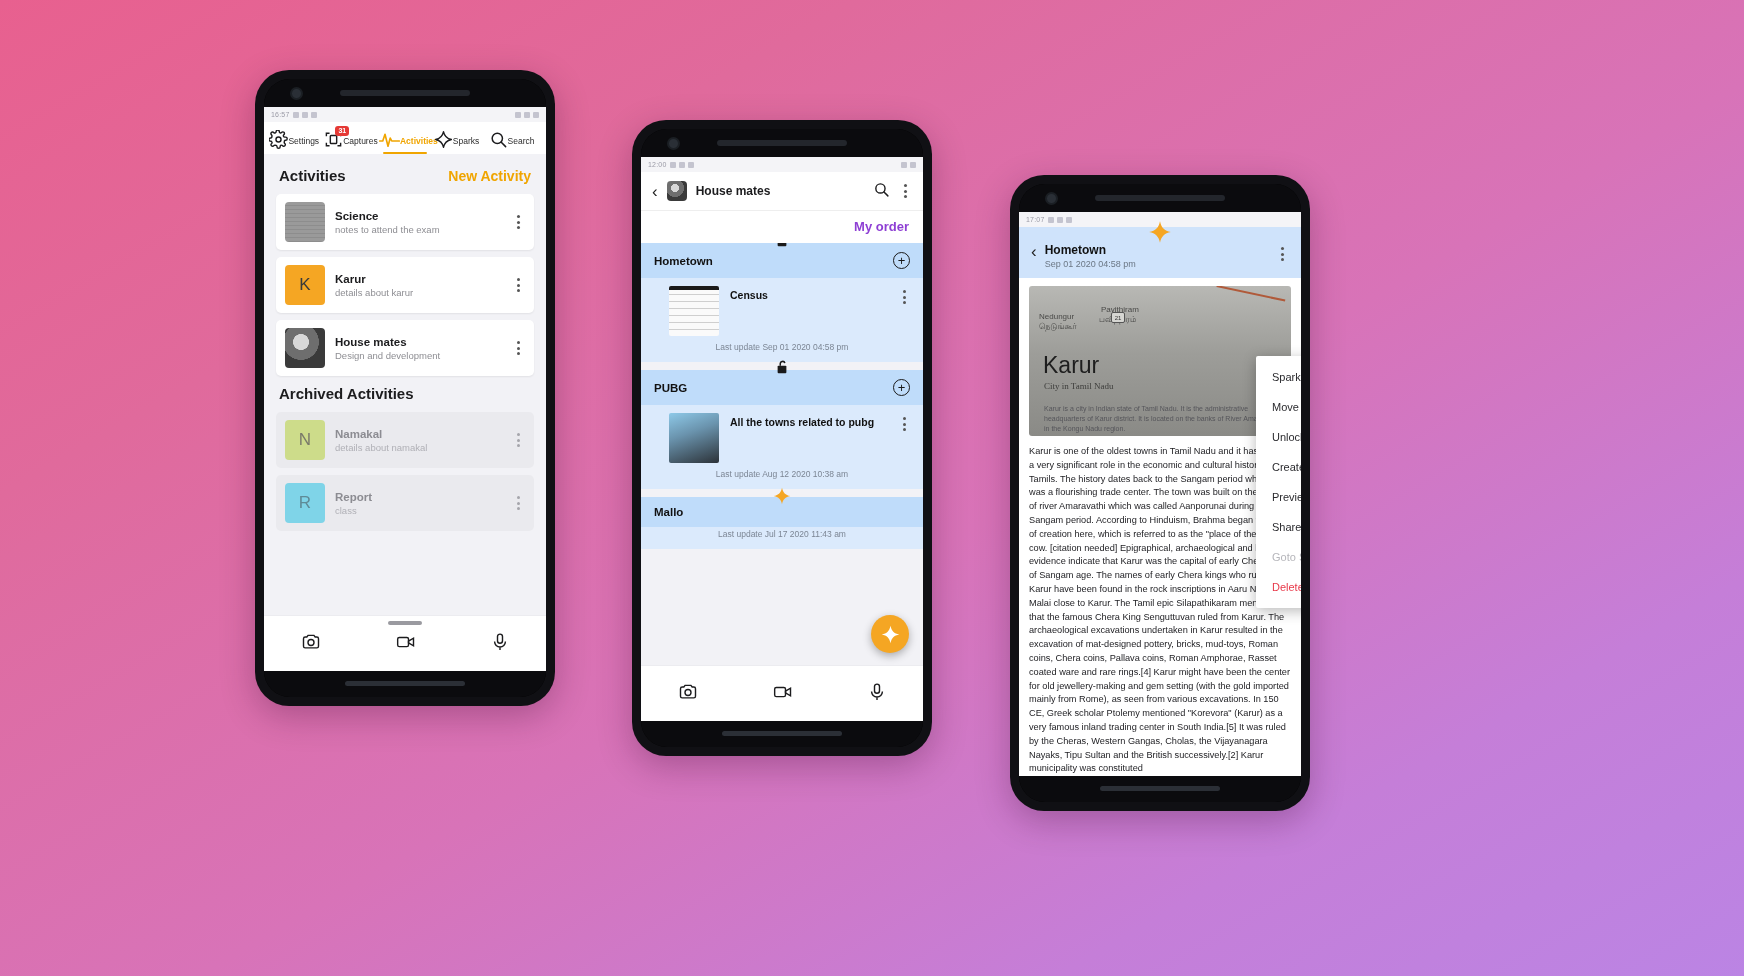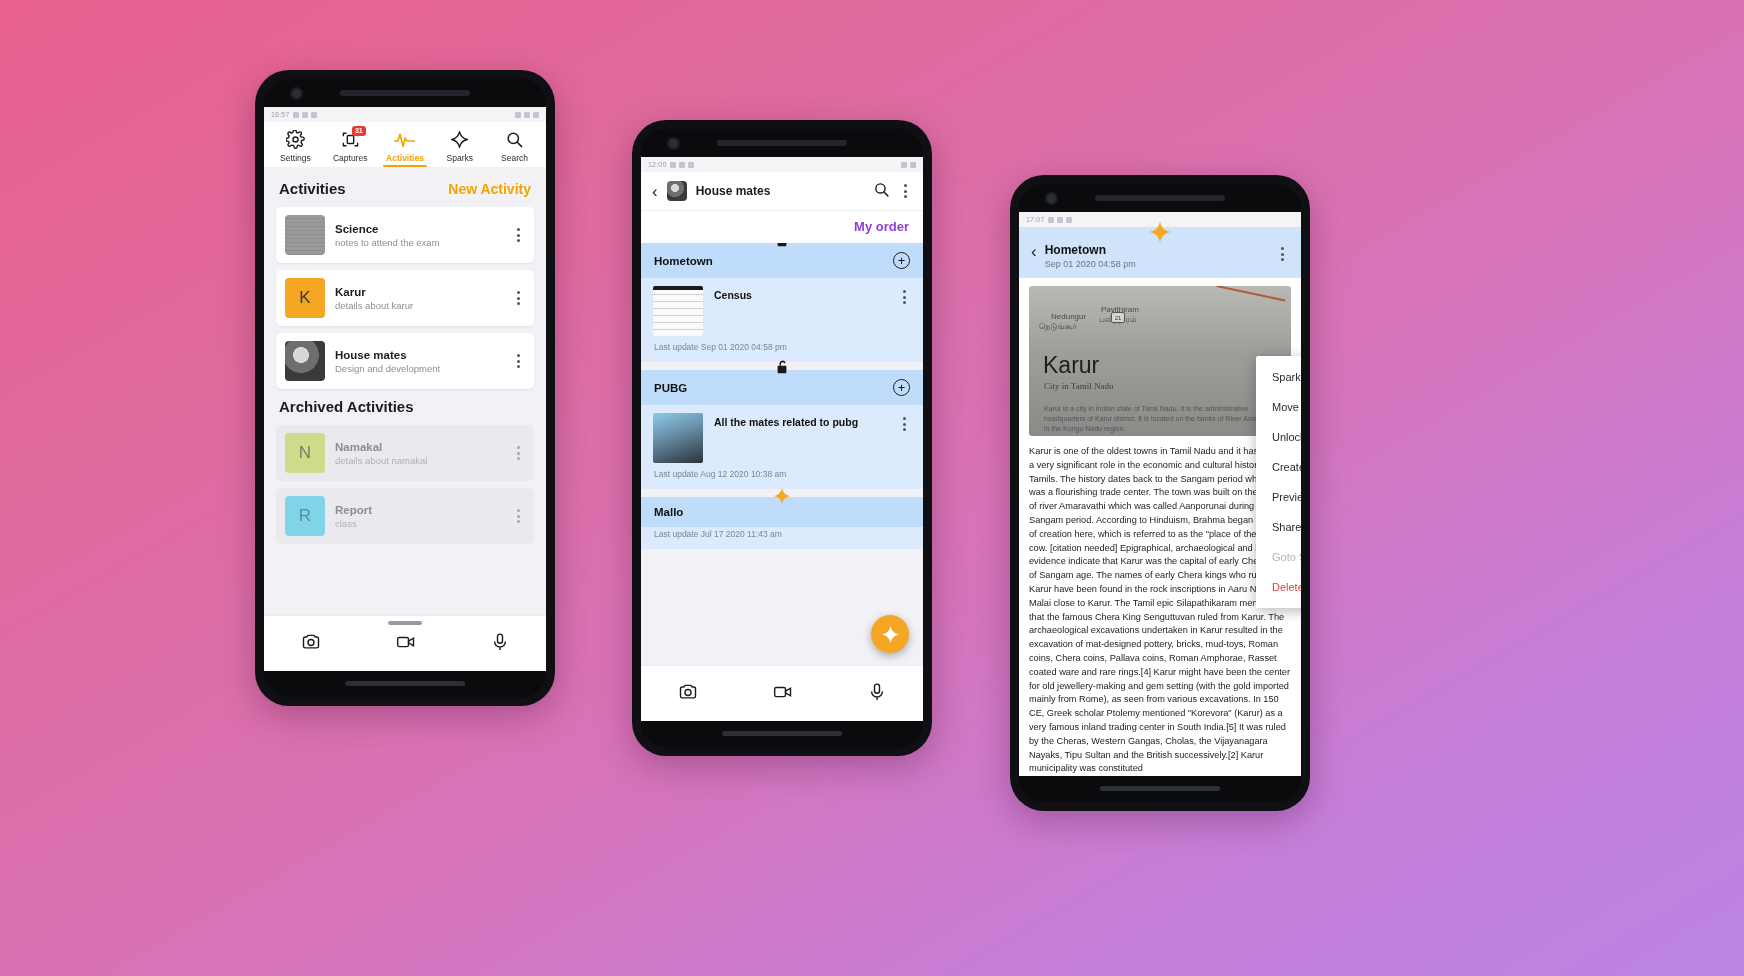--- a/index.html
+++ b/index.html
@@ -65,21 +65,21 @@
   .sb-t { font-size: 7px; color: #9a9aa6; letter-spacing: .2px; }
   .sb-sq { width: 6px; height: 6px; background: #c4c4cf; border-radius: 1px; }
 
   
   #phone1 { left: 255px; top: 70px; width: 300px; height: 636px; }
   .topnav {
     background: #fff; display: flex; justify-content: space-around;
     padding: 7px 4px 0 4px; flex: none;
   }
   .navitem {
-    display: flex; flex-direction: column; align-items: center;
+    display: flex; flex-direction: row; align-items: center;
     width: 52px; padding-bottom: 4px; position: relative; cursor: pointer;
   }
   .navitem .ic { height: 21px; display: flex; align-items: center; justify-content: center; position: relative;}
   .navitem .lb { font-size: 8.5px; color: #2c2c2c; margin-top: 3px; }
   .navitem.active .lb { color: #f0a500; font-weight: bold; }
   .navitem.active::after {
     content: ""; position: absolute; bottom: 0; left: 4px; right: 4px;
     height: 2.5px; background: #f0a500; border-radius: 2px;
   }
   .badge {
@@ -160,30 +160,30 @@
   .grp-title { font-size: 11.5px; font-weight: bold; color: #111; }
   .plusbtn {
     width: 17px; height: 17px; border-radius: 50%; border: 1.6px solid #1a1a1a;
     display: flex; align-items: center; justify-content: center;
     font-size: 13px; color: #1a1a1a; line-height: 1; cursor: pointer;
   }
   .grp-badge {
     position: absolute; top: -11px; left: 50%; transform: translateX(-50%);
     font-size: 17px; line-height: 1;
   }
-  .grp-item { display: flex; padding: 8px 12px 4px 12px; gap: 11px; align-items: flex-start; }
+  .grp-item { display: flex; padding: 8px 12px 4px 28px; gap: 11px; align-items: flex-start; }
   .gthumb { width: 50px; height: 50px; border-radius: 2px; flex: none; }
   .gthumb.paper { background: #fafafa; border-top: 4px solid #1a1a1a;
     background-image: repeating-linear-gradient(0deg, transparent 0 6px, #cfcfcf 6px 7px); }
   .gthumb.game { background: linear-gradient(160deg,#8ec9e8 0%,#6a93ad 40%,#2c3238 100%); }
   .gthumb.grid { background:
       repeating-linear-gradient(0deg,#1b1b1b 0 5px,#fff 5px 7px),
       repeating-linear-gradient(90deg,#1b1b1b 0 5px,#fff 5px 7px); }
   .gi-title { flex: 1; font-size: 10.5px; font-weight: bold; color: #111; padding-top: 3px; }
-  .grp-meta { font-size: 8.5px; color: #7c8694; text-align: left; padding: 2px 13px 10px 13px; }
+  .grp-meta { font-size: 8.5px; color: #7c8694; text-align: center; padding: 2px 13px 10px 13px; }
   .fab {
     position: absolute; right: 14px; bottom: 12px; width: 38px; height: 38px;
     border-radius: 50%; background: #f5a623; display: flex; align-items: center;
     justify-content: center; font-size: 19px; box-shadow: 0 3px 8px rgba(0,0,0,0.3);
     cursor: pointer;
   }
 
   
   #phone3 { left: 1010px; top: 175px; width: 300px; height: 636px; }
   .sparkhead {
@@ -493,21 +493,21 @@
               <svg width="15" height="17" viewBox="0 0 24 26" fill="#1a1a1a">
                 <path d="M8 10V7a5 5 0 019.8-1.4l-2.3.7A2.6 2.6 0 0010.4 7v3z"></path>
                 <rect x="5" y="10" width="14" height="12" rx="1.5"></rect>
               </svg>
             </span>
             <span class="grp-title">PUBG</span>
             <span class="plusbtn">+</span>
           </div>
           <div class="grp-item">
             <span class="gthumb game"></span>
-            <span class="gi-title">All the mates related to pubg</span>
+            <span class="gi-title">All the towns related to pubg</span>
             <span class="kebab">
                 <i></i>
                 <i></i>
                 <i></i>
               </span>
           </div>
           <div class="grp-meta">Last update Aug 12 2020 10:38 am</div>
         </div>
 
         <div class="grp">
@@ -589,21 +589,21 @@
         <span class="kebab">
             <i></i>
             <i></i>
             <i></i>
           </span>
       </div>
 
       <div class="doc-area">
         <div class="mapcard">
           <span class="map-road"></span>
-          <span class="map-lbl" style="left:22px;top:26px">Nedungur</span>
+          <span class="map-lbl" style="left:10px;top:26px">Nedungur</span>
           <span class="map-lbl" style="left:10px;top:36px">நெடுங்கூர்</span>
           <span class="map-lbl" style="left:72px;top:19px">Pavithiram</span>
           <span class="map-lbl" style="left:70px;top:29px">பவித்திரம்</span>
           <span class="map-shield">21</span>
           <span class="map-big">Karur</span>
           <span class="map-sub">City in Tamil Nadu</span>
           <span class="map-desc">Karur is a city in Indian state of Tamil Nadu. It is the administrative headquarters of Karur district. It is located on the banks of River Amaravathi in the Kongu Nadu region.</span>
         </div>
         <div class="bodytext">Karur is one of the oldest towns in Tamil Nadu and it has played a very significant role in the economic and cultural history of the Tamils. The history dates back to the Sangam period when it was a flourishing trade center. The town was built on the banks of river Amaravathi which was called Aanporunai during the Sangam period. According to Hinduism, Brahma began the work of creation here, which is referred to as the "place of the sacred cow. [citation needed]  Epigraphical, archaeological and literary evidence indicate that Karur was the capital of early Chera kings of Sangam age. The names of early Chera kings who ruled from Karur have been found in the rock inscriptions in Aaru Nattar Malai close to Karur. The Tamil epic Silapathikaram mentions that the famous Chera King Senguttuvan ruled from Karur. The archaeological excavations undertaken in Karur resulted in the excavation of mat-designed pottery, bricks, mud-toys, Roman coins, Chera coins, Pallava coins, Roman Amphorae, Rasset coated ware and rare rings.[4] Karur might have been the center for old jewellery-making and gem setting (with the gold imported mainly from Rome), as seen from various excavations. In 150 CE, Greek scholar Ptolemy mentioned "Korevora" (Karur) as a very famous inland trading center in South India.[5] It was ruled by the Cheras, Western Gangas, Cholas, the Vijayanagara Nayaks, Tipu Sultan and the British successively.[2]  Karur municipality was constituted</div>
 

